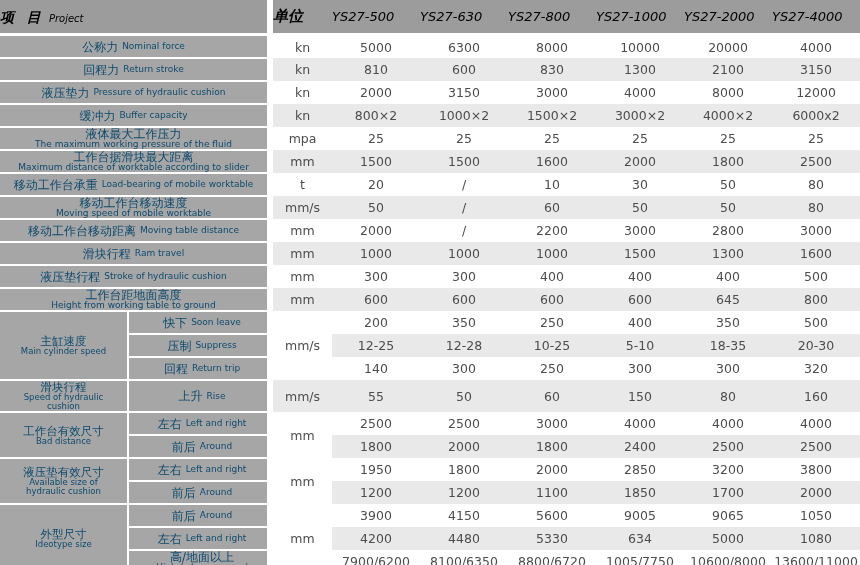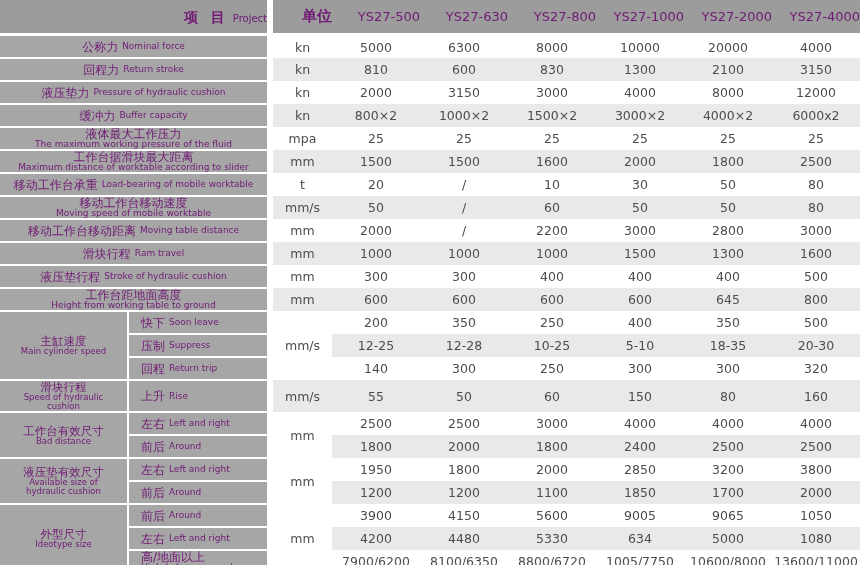--- a/index.html
+++ b/index.html
@@ -1,41 +1,41 @@
 <!DOCTYPE html>
 <html><head>
 <meta charset="utf-8">
 <style>
   html,body{margin:0;padding:0;background:#fff;}
   .wrap{width:860px;height:565px;background:#fff;overflow:hidden;
         font-family:"DejaVu Sans","Liberation Sans",sans-serif;}
   table.spec{border-collapse:collapse;table-layout:fixed;width:860px;}
   table.spec td{padding:0;overflow:hidden;vertical-align:middle;}
   
-  thead td{height:33px;background:#9c9c9c;color:#701a75;text-align:right;
-           border-bottom:3px solid #fff;}
+  thead td{height:33px;background:#9c9c9c;color:#000000;text-align:left;
+           border-bottom:3px solid #fff;font-style:italic;}
   td.h-project{border-right:6px solid #fff;}
   .h-zh{font-size:14px;letter-spacing:4px;font-weight:bold;}
   .h-en{font-size:10px;margin-left:4px;letter-spacing:0;}
   td.h-unit{font-size:15px;font-weight:bold;}
   td.h-model{font-size:13px;}
   
   tbody td{height:21px;}
   tr.stripe td.val, tr.stripe td.unit{background:#e9e9e9;}
-  td.label, td.group, td.sub{background:#a6a6a6;color:#701a75;
+  td.label, td.group, td.sub{background:#a6a6a6;color:#0c4a6e;
         border-bottom:2px solid #fff;}
   td.label, td.sub{border-right:6px solid #fff;}
   td.group{border-right:2px solid #fff;}
   td.unit.solid{background:#fff !important;}
   td.val, td.unit{text-align:center;color:#4d4d4d;font-size:12.5px;}
   .cellflex{display:flex;align-items:center;justify-content:center;
             gap:4px;flex-wrap:wrap;row-gap:0;padding:0 4px;}
   .cellcol{display:flex;flex-direction:column;align-items:center;
            justify-content:center;padding:0 11px;}
-  td.sub .cellflex{justify-content:flex-start;padding-left:12px;}
+  td.sub .cellflex{justify-content:center;padding-left:12px;}
   .zh{font-size:12px;line-height:12px;white-space:nowrap;}
   .en{font-size:9px;line-height:9px;text-align:left;}
   td.group .zh{font-size:11.5px;line-height:12px;}
   td.group .en{font-size:8.5px;line-height:9px;text-align:center;}
 </style>
 </head>
 <body>
 
 <div class="wrap">
   <table class="spec">

